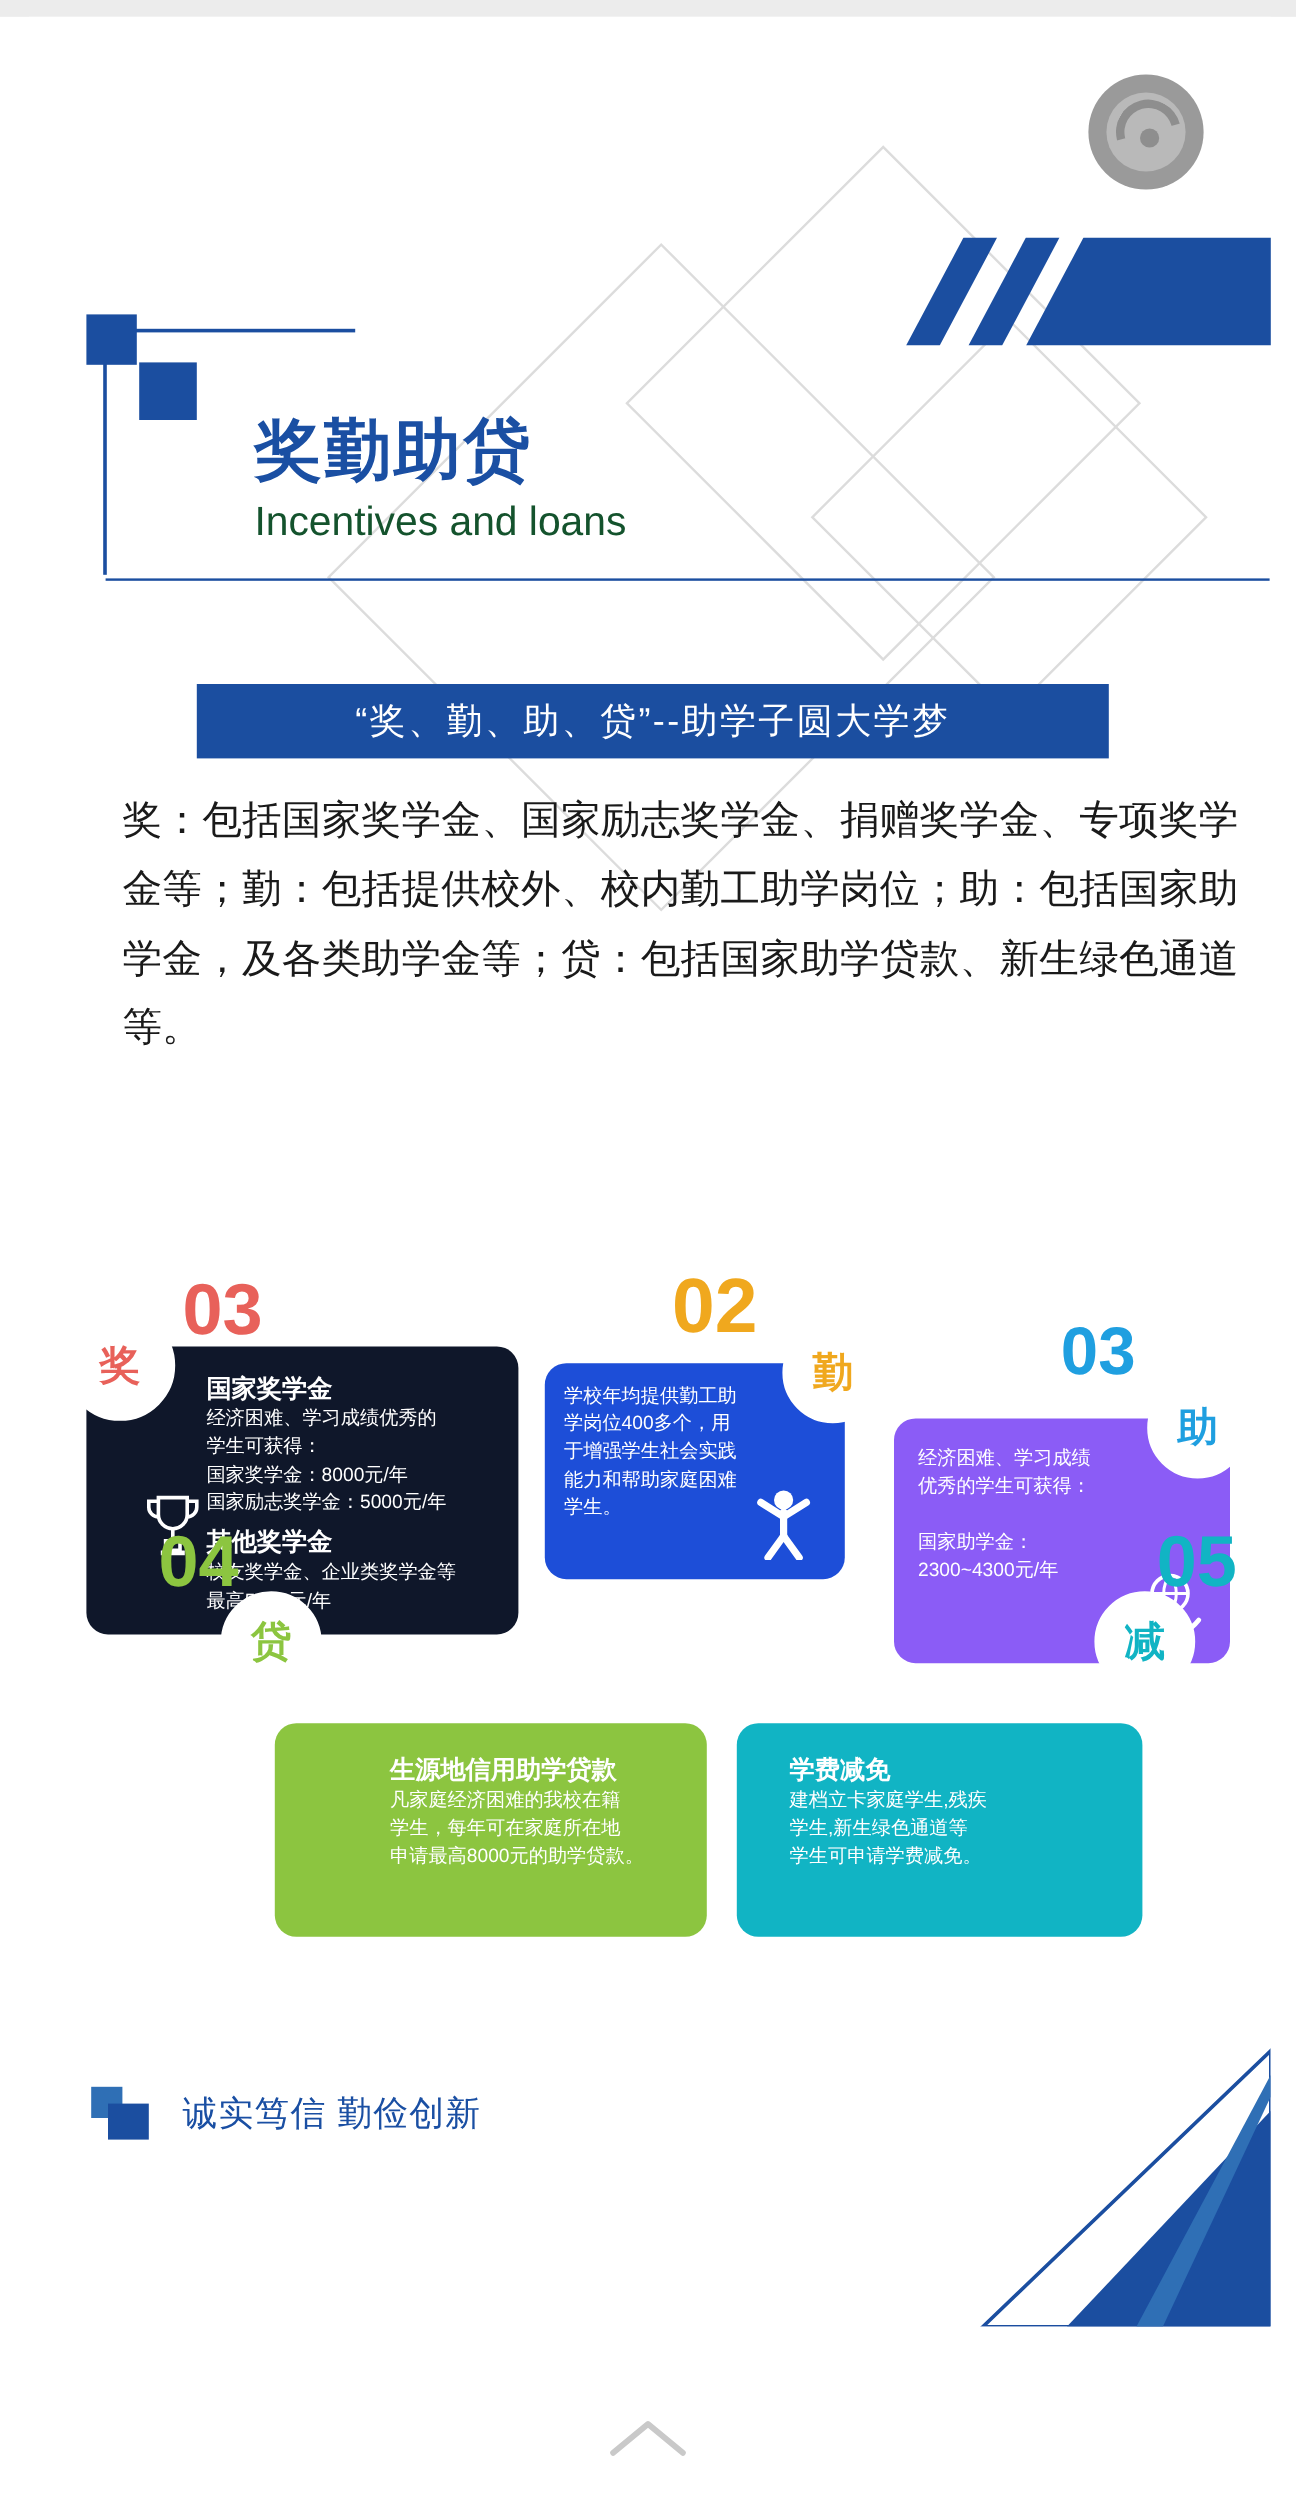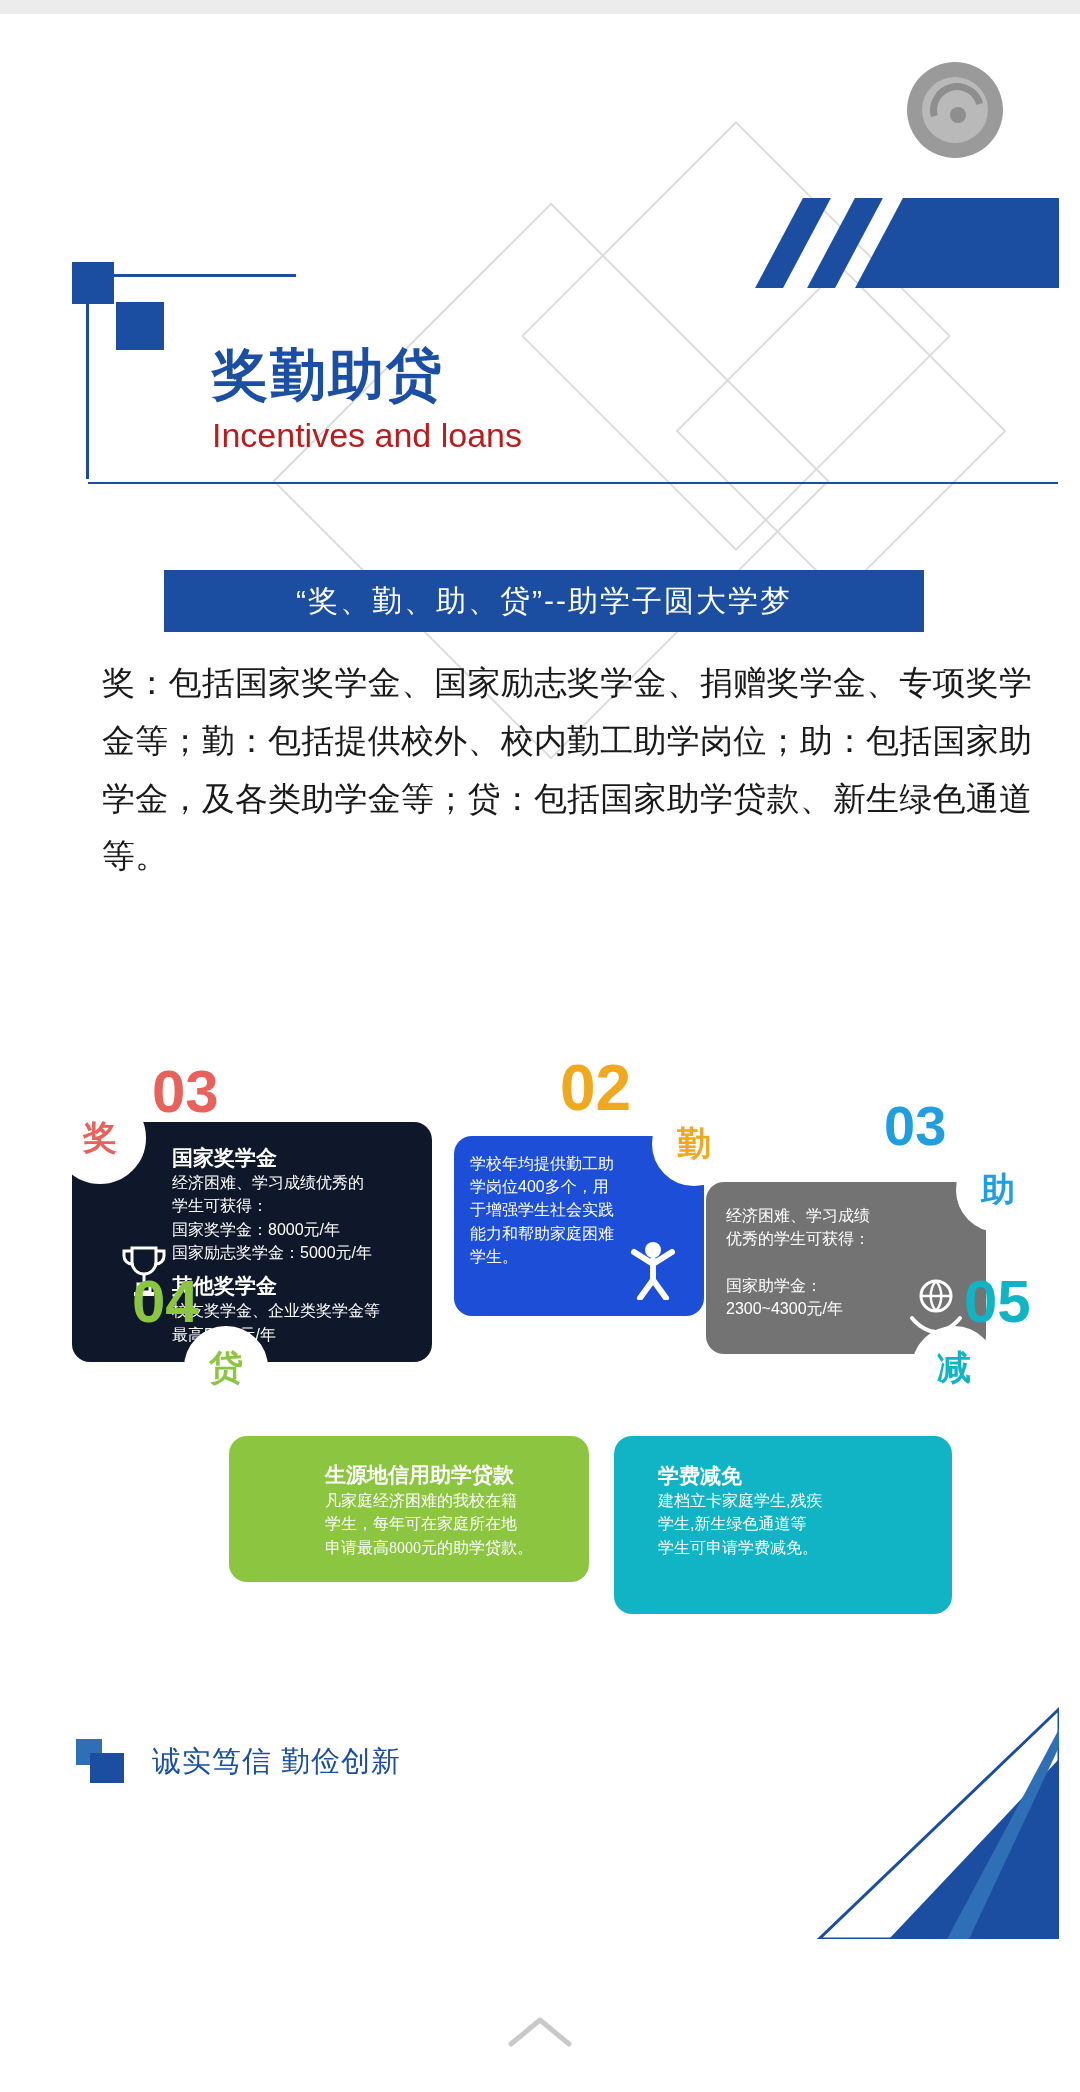--- a/index.html
+++ b/index.html
@@ -127,21 +127,21 @@
     font-size: 56px;
     font-weight: bold;
     color: #1a4fa3;
     letter-spacing: 2px;
     white-space: nowrap;
   }
   .title-en {
     position: absolute;
     left: 140px; top: 162px;
     font-size: 34px;
-    color: #b91c1c;
+    color: #14532d;
     white-space: nowrap;
   }
   .title-rule {
     position: absolute;
     left: 16px; top: 228px;
     width: 970px;
     height: 2px;
     background: #1b4ea0;
   }
   
@@ -205,28 +205,28 @@
   .c1 .trophy { position: absolute; left: 46px; top: 122px; width: 52px; height: 54px; }
 
   
   .c2 { left: 430px; top: 82px; width: 250px; height: 180px; background: #1d4ed8; }
   .c2 .pad { padding: 16px 70px 0 16px; }
   .n2 { left: 536px; top: 2px; color: #f0a81e; font-size: 64px; }
   .b2c { left: 628px; top: 48px; width: 84px; height: 84px; border: 3px solid #ffffff; color: #f0a81e; }
   .c2 .person { position: absolute; right: 26px; bottom: 16px; width: 50px; height: 60px; }
 
   
-  .c3 { left: 682px; top: 128px; width: 280px; height: 172px; background: #737373; }
+  .c3 { left: 721px; top: 128px; width: 280px; height: 204px; background: #8b5cf6; }
   .c3 .pad { padding: 22px 90px 0 20px; }
   .n3 { left: 860px; top: 44px; color: #1f9fe0; font-size: 56px; }
   .b3c { left: 932px; top: 94px; width: 84px; height: 84px; border: 3px solid #ffffff; color: #1f9fe0; }
   .c3 .globe { position: absolute; right: 18px; bottom: 18px; width: 64px; height: 64px; }
 
   
-  .c4 { left: 205px; top: 382px; width: 360px; height: 146px; background: #8cc540; font-family: Liberation Serif, serif; }
+  .c4 { left: 205px; top: 382px; width: 360px; height: 178px; background: #8cc540; }
   .c4 .pad { padding: 26px 20px 0 96px; }
   .n4 { left: 108px; top: 218px; color: #8cc540; font-size: 60px; }
   .b4c { left: 160px; top: 272px; width: 84px; height: 84px; border: 3px solid #ffffff; color: #8cc540; }
 
   
   .c5 { left: 590px; top: 382px; width: 338px; height: 178px; background: #11b4c4; }
   .c5 .pad { padding: 26px 96px 0 44px; }
   .n5 { left: 940px; top: 218px; color: #11b4c4; font-size: 60px; }
   .b5c { left: 888px; top: 272px; width: 84px; height: 84px; border: 3px solid #ffffff; color: #11b4c4; }
 

